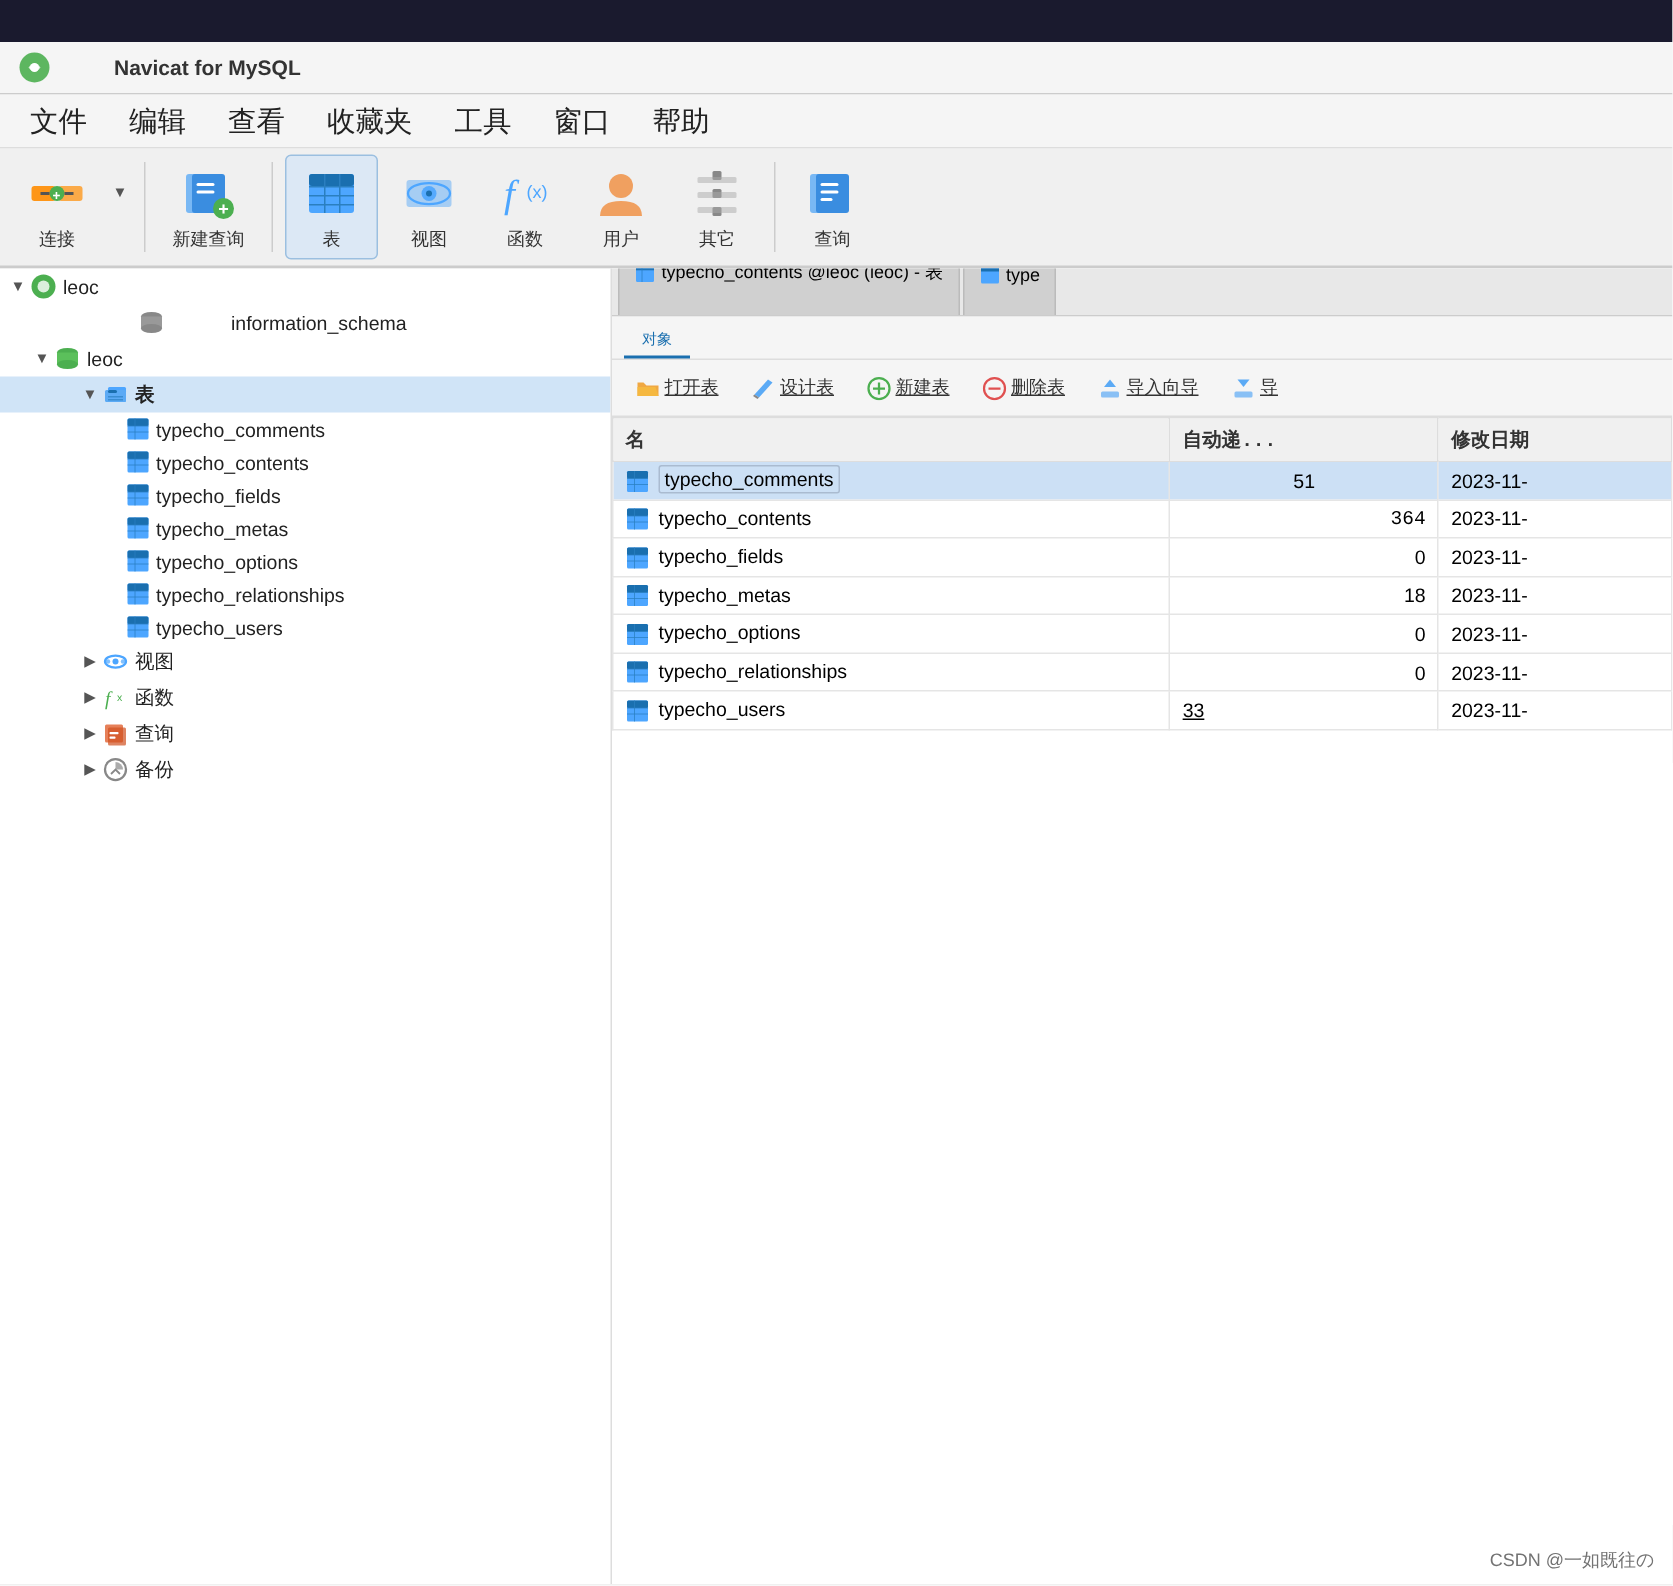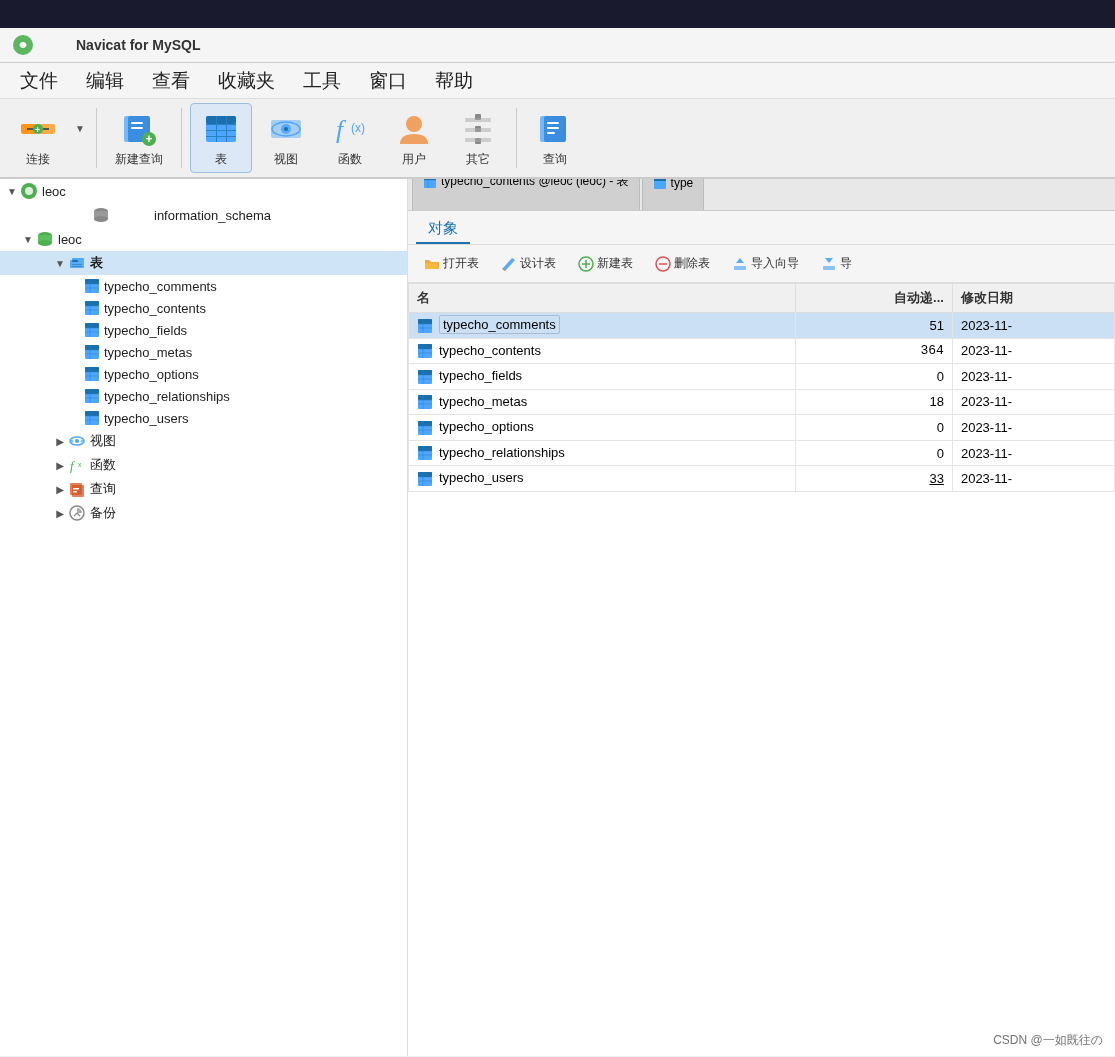--- a/index.html
+++ b/index.html
@@ -173,33 +173,34 @@
     .obj-btn {
       display: flex;
       align-items: center;
       gap: 3px;
       padding: 3px 8px;
       cursor: pointer;
       font-size: 12px;
       color: #333;
       border-radius: 3px;
       white-space: nowrap;
+      text-decoration: underline;
     }
 
     
     .object-tabs {
       display: flex;
       padding: 4px 8px 0;
       background: #f5f5f5;
       border-bottom: 1px solid #ddd;
     }
     .object-tab {
       padding: 4px 12px;
       cursor: pointer;
-      font-size: 15px;
+      font-size: 10px;
       border-bottom: 2px solid transparent;
     }
     .object-tab.active {
       border-bottom: 2px solid #1a6faf;
       color: #1a6faf;
     }
 
     
     .table-content {
       flex: 1;
@@ -632,34 +633,34 @@
         </svg>
         <span>导</span>
       </div>
     </div>
 
     <div class="table-content">
       <table class="data-table">
         <thead>
           <tr>
             <th>名</th>
-            <th style="text-align:right;">自动递...</th>
+            <th style="font-family:Liberation Mono, monospace;">自动递...</th>
             <th>修改日期</th>
           </tr>
         </thead>
         <tbody id="table-body">
         <tr class="selected">
               <td><svg width="16" height="16" viewBox="0 0 16 16" style="margin-right:6px;vertical-align:middle;">
       <rect x="1" y="1" width="14" height="14" rx="1" fill="#4da6ff"></rect>
       <rect x="1" y="1" width="14" height="5" rx="1" fill="#1a6faf"></rect>
       <line x1="1" y1="6" x2="15" y2="6" stroke="#2a7fc0" stroke-width="0.5"></line>
       <line x1="1" y1="10" x2="15" y2="10" stroke="#2a7fc0" stroke-width="0.5"></line>
       <line x1="6" y1="1" x2="6" y2="15" stroke="#2a7fc0" stroke-width="0.5"></line>
     </svg><span style="background:#cce0f5;padding:1px 3px;border:1px solid #aabbd0;border-radius:2px;">typecho_comments</span></td>
-              <td style="text-align: right;">51</td>
+              <td style="text-align: center;">51</td>
               <td>2023-11-</td>
             </tr>
             <tr>
               <td><svg width="16" height="16" viewBox="0 0 16 16" style="margin-right:6px;vertical-align:middle;">
       <rect x="1" y="1" width="14" height="14" rx="1" fill="#4da6ff"></rect>
       <rect x="1" y="1" width="14" height="5" rx="1" fill="#1a6faf"></rect>
       <line x1="1" y1="6" x2="15" y2="6" stroke="#2a7fc0" stroke-width="0.5"></line>
       <line x1="1" y1="10" x2="15" y2="10" stroke="#2a7fc0" stroke-width="0.5"></line>
       <line x1="6" y1="1" x2="6" y2="15" stroke="#2a7fc0" stroke-width="0.5"></line>
     </svg><span>typecho_contents</span></td>
@@ -711,21 +712,21 @@
               <td>2023-11-</td>
             </tr>
             <tr>
               <td><svg width="16" height="16" viewBox="0 0 16 16" style="margin-right:6px;vertical-align:middle;">
       <rect x="1" y="1" width="14" height="14" rx="1" fill="#4da6ff"></rect>
       <rect x="1" y="1" width="14" height="5" rx="1" fill="#1a6faf"></rect>
       <line x1="1" y1="6" x2="15" y2="6" stroke="#2a7fc0" stroke-width="0.5"></line>
       <line x1="1" y1="10" x2="15" y2="10" stroke="#2a7fc0" stroke-width="0.5"></line>
       <line x1="6" y1="1" x2="6" y2="15" stroke="#2a7fc0" stroke-width="0.5"></line>
     </svg><span>typecho_users</span></td>
-              <td style="text-align: right; text-decoration: underline;">33</td>
+              <td style=" text-decoration: underline;">33</td>
               <td>2023-11-</td>
             </tr>
           </tbody>
       </table>
     </div>
 
   </div>
 </div>
 
 <div class="watermark">CSDN @一如既往の</div>

